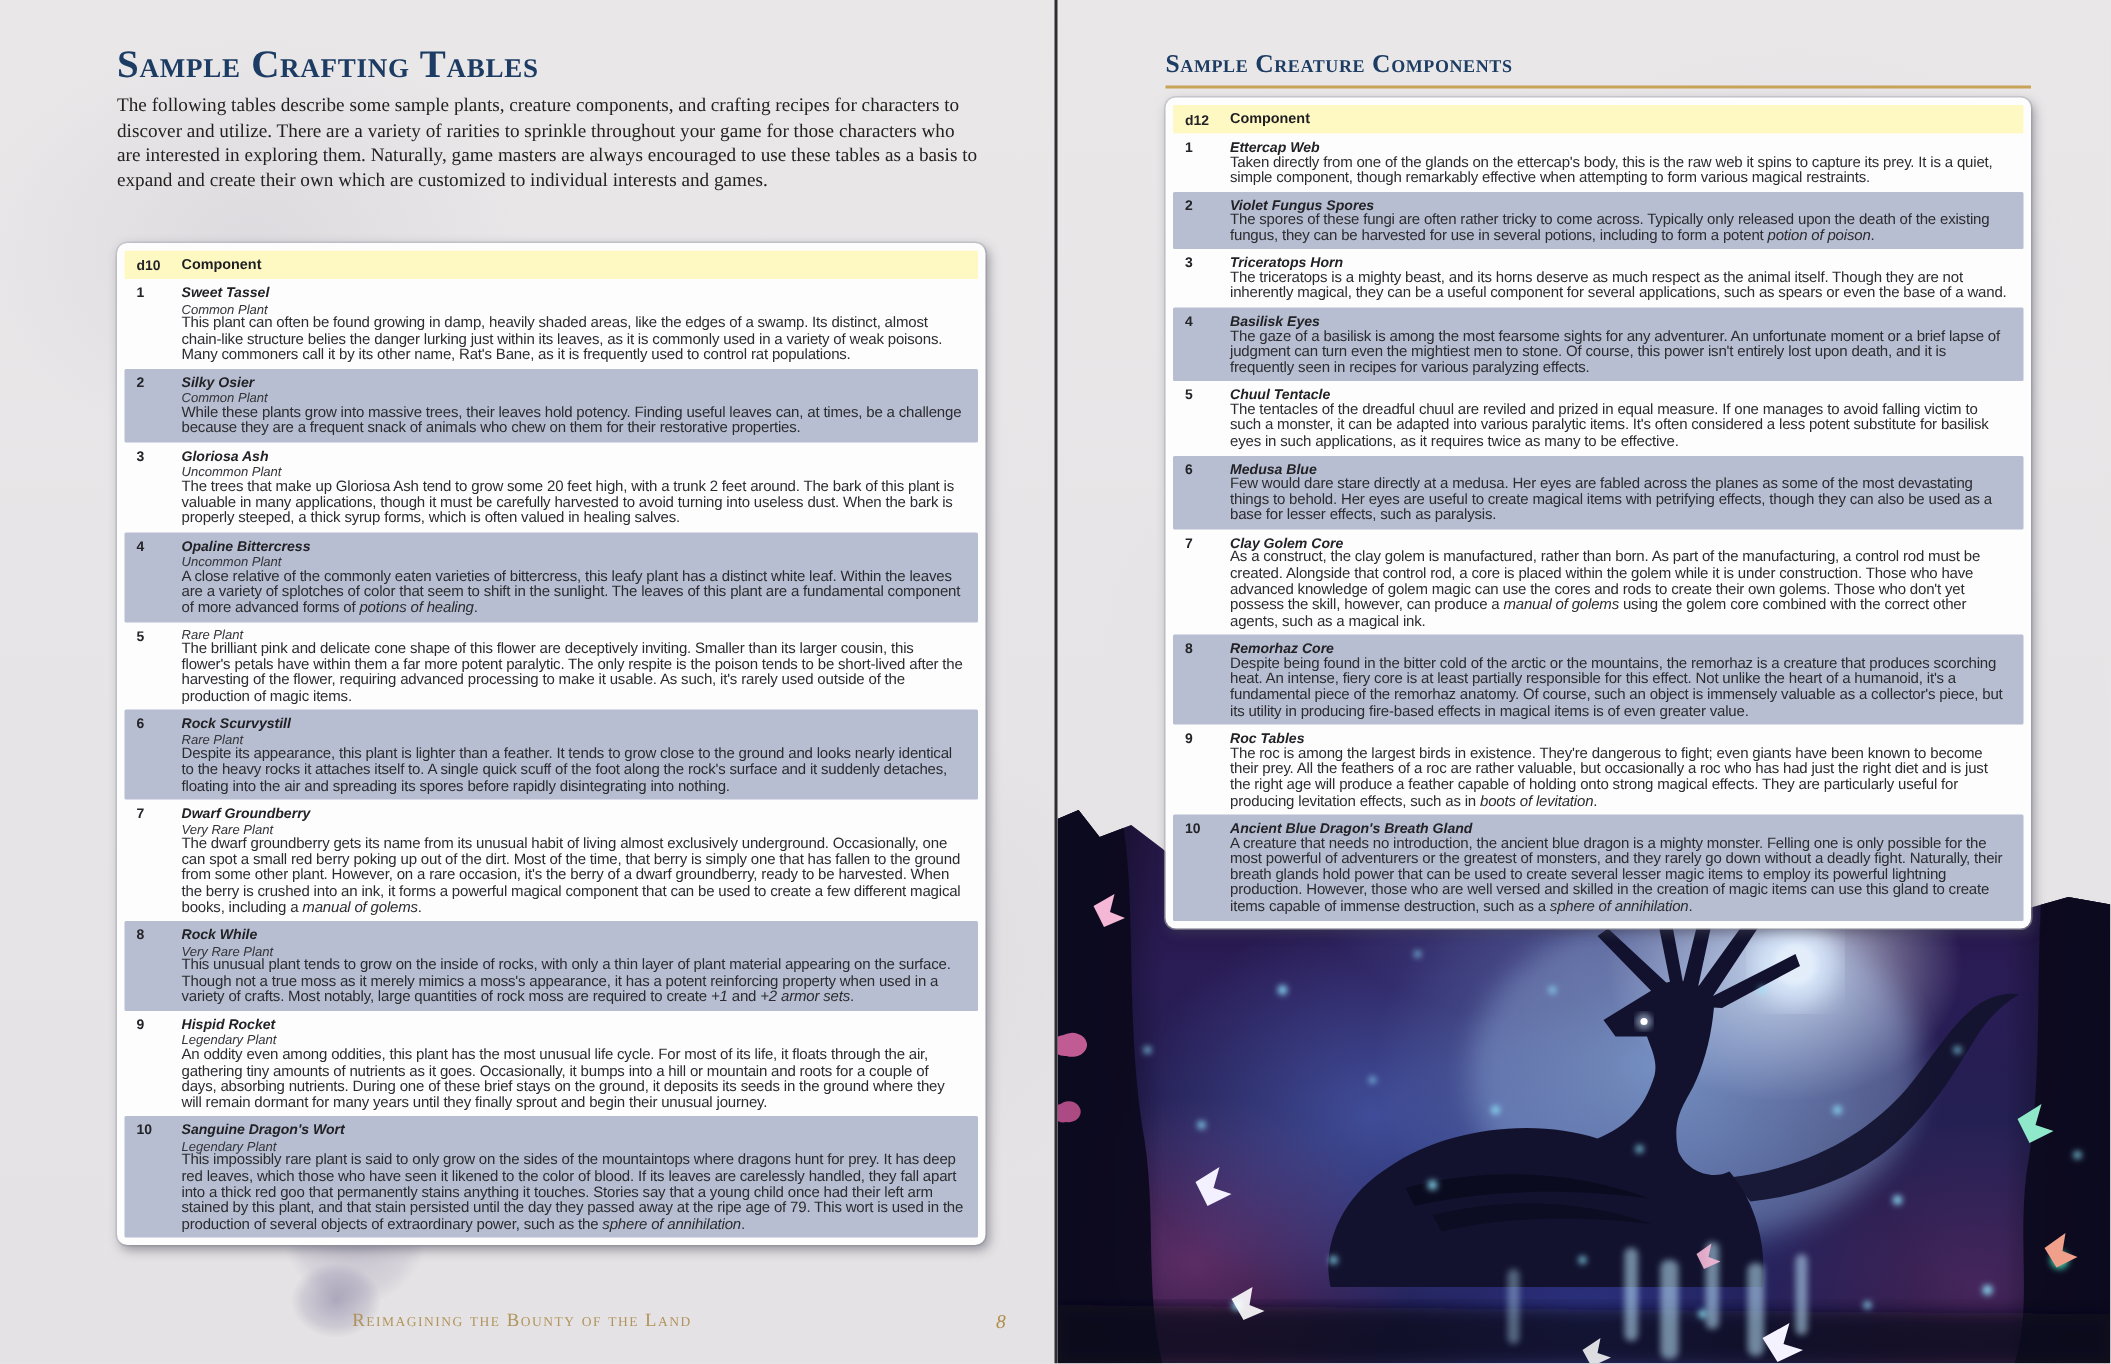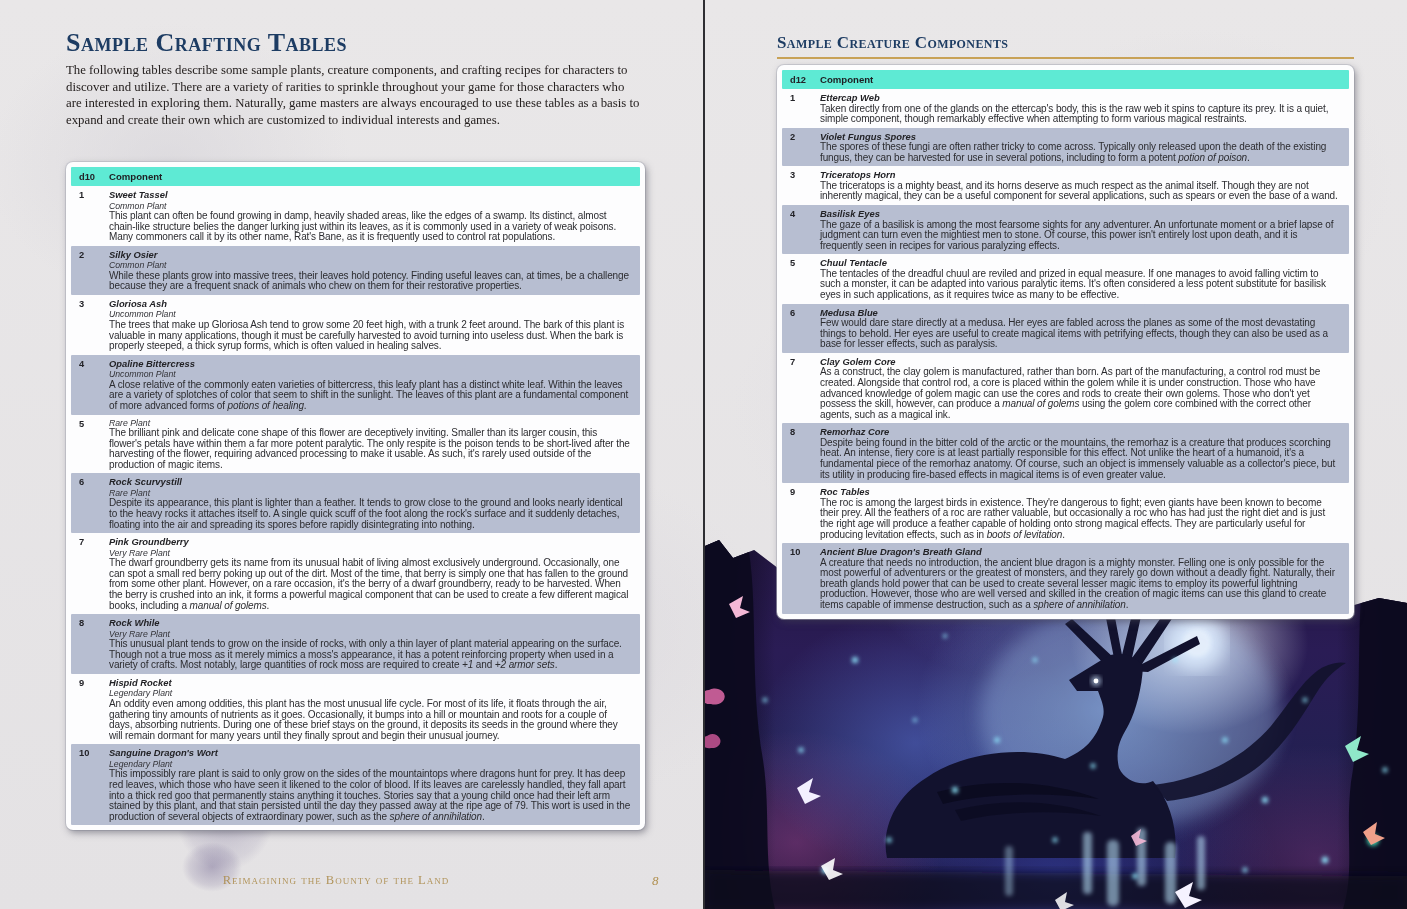--- a/index.html
+++ b/index.html
@@ -13,21 +13,21 @@
     background:
       radial-gradient(260px 200px at 12% 18%, rgba(212,210,216,.55), transparent 70%),
       radial-gradient(300px 240px at 40% 70%, rgba(215,212,219,.5), transparent 70%),
       radial-gradient(280px 220px at 85% 20%, rgba(214,212,218,.45), transparent 70%),
       radial-gradient(240px 200px at 64% 45%, rgba(222,220,226,.5), transparent 70%),
       radial-gradient(200px 170px at 30% 40%, rgba(201,199,207,.4), transparent 70%),
       linear-gradient(180deg,#e9e7e8,#e4e2e4);
   }
   .gutter{position:absolute;left:703px;top:0;width:2px;height:909px;background:#2e2e32;}
   .page{position:absolute;top:0;height:909px;}
-  .page-left{left:0;width:839px;}
+  .page-left{left:12px;width:839px;}
   .page-right{left:705px;width:702px;}
 
   .doc-title{
     position:absolute;left:66px;top:28px;width:580px;
     font-family:"Liberation Serif",serif;font-weight:bold;
     font-variant:small-caps;font-size:26px;letter-spacing:.5px;
     color:#1d3c63;
   }
   .intro{
     position:absolute;left:66px;top:62px;width:574px;
@@ -47,21 +47,21 @@
   .card{
     position:absolute;background:#fdfdfe;border-radius:7px;
     box-shadow:2px 3px 7px rgba(70,70,85,.5), 0 0 0 1px rgba(190,192,200,.6);
     padding:5px;z-index:3;
   }
   .card.left-card{left:66px;top:162px;width:569px;}
   .card.right-card{left:72px;top:65px;width:567px;}
 
   .trow{display:flex;padding:3px 8px;border-radius:1px;}
   .trow.shade{background:#b7bed1;}
-  .trow.thead{background:#5eead4;font-weight:bold;font-size:9.6px;color:#1e1e22;padding:4px 8px;}
+  .trow.thead{background:#fef9c3;font-weight:bold;font-size:9.6px;color:#1e1e22;padding:4px 8px;}
   .num{flex:0 0 30px;font-weight:bold;font-size:9.3px;color:#232328;padding-top:1px;}
   .cell{flex:1;color:#2c2c30;}
   .cname{font-weight:bold;font-style:italic;font-size:9.4px;line-height:11.5px;color:#222226;}
   .rarity{font-style:italic;font-size:8.7px;line-height:10.5px;color:#333338;}
   .desc{font-size:10px;line-height:10.6px;letter-spacing:-0.12px;color:#2c2c30;}
   .desc i{font-style:italic;}
 
   .footer-text{
     position:absolute;left:66px;top:873px;width:540px;text-align:center;
     font-family:"Liberation Serif",serif;font-variant:small-caps;
@@ -156,21 +156,21 @@
             <span class="num">6</span>
             <div class="cell">
               <div class="cname">Rock Scurvystill</div>
               <div class="rarity">Rare Plant</div>
               <div class="desc">Despite its appearance, this plant is lighter than a feather. It tends to grow close to the ground and looks nearly identical to the heavy rocks it attaches itself to. A single quick scuff of the foot along the rock's surface and it suddenly detaches, floating into the air and spreading its spores before rapidly disintegrating into nothing.</div>
             </div>
           </div>
           <div class="trow">
             <span class="num">7</span>
             <div class="cell">
-              <div class="cname">Pink Groundberry</div>
+              <div class="cname">Dwarf Groundberry</div>
               <div class="rarity">Very Rare Plant</div>
               <div class="desc">The dwarf groundberry gets its name from its unusual habit of living almost exclusively underground. Occasionally, one can spot a small red berry poking up out of the dirt. Most of the time, that berry is simply one that has fallen to the ground from some other plant. However, on a rare occasion, it's the berry of a dwarf groundberry, ready to be harvested. When the berry is crushed into an ink, it forms a powerful magical component that can be used to create a few different magical books, including a <i>manual of golems</i>.</div>
             </div>
           </div>
           <div class="trow shade">
             <span class="num">8</span>
             <div class="cell">
               <div class="cname">Rock While</div>
               <div class="rarity">Very Rare Plant</div>
               <div class="desc">This unusual plant tends to grow on the inside of rocks, with only a thin layer of plant material appearing on the surface. Though not a true moss as it merely mimics a moss's appearance, it has a potent reinforcing property when used in a variety of crafts. Most notably, large quantities of rock moss are required to create <i>+1</i> and <i>+2 armor sets</i>.</div>

